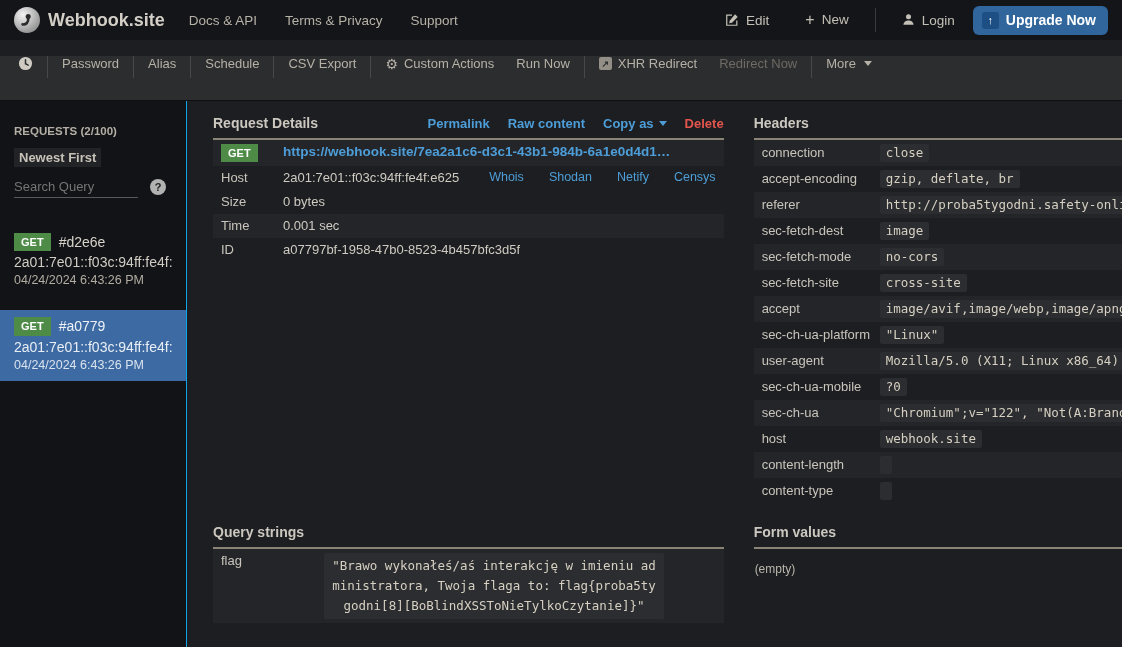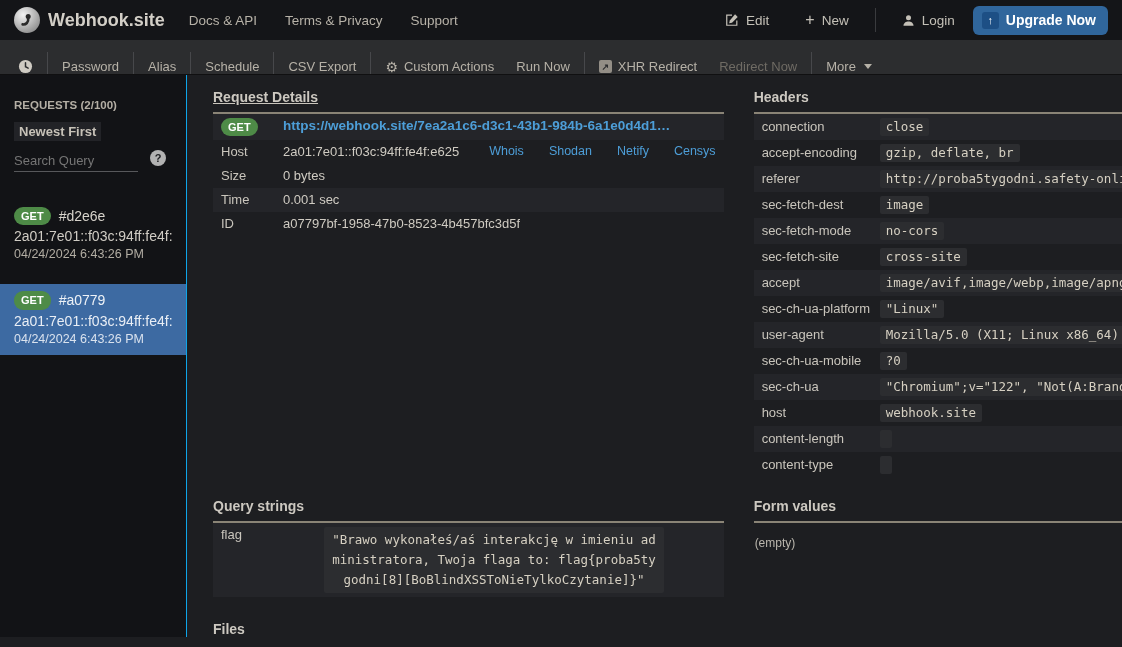--- a/index.html
+++ b/index.html
@@ -17,40 +17,40 @@
   .brand{ display:flex; align-items:center; gap:8px; margin-right:24px; }
   .logo{
     width:26px; height:26px; border-radius:50%;
     background:radial-gradient(circle at 35% 30%, #f4f4f4, #9b9b9b 70%, #7c7c7c);
     display:flex; align-items:center; justify-content:center;
   }
   .brand-name{ font-size:18px; font-weight:bold; color:#d3cfc7; }
   .nav-links{ display:flex; gap:28px; }
   .nav-link{ font-size:13.5px; color:#b7b2a8; text-decoration:none; cursor:pointer; }
   .nav-right{ margin-left:auto; display:flex; align-items:center; }
-  .nav-action{ display:flex; align-items:center; gap:7px; font-size:13.5px; color:#c4c0b7; cursor:pointer; }
+  .nav-action{ display:flex; align-items:flex-start; gap:7px; font-size:13.5px; color:#c4c0b7; cursor:pointer; }
   .nav-action + .nav-action{ margin-left:36px; }
   .nav-divider{ width:1px; height:24px; background:#3a3b3e; margin:0 26px; }
   .upgrade-btn{
     margin-left:18px; background:#30669c; border:none; border-radius:6px;
     color:#fff; font-weight:bold; font-size:14px; padding:6px 12px 6px 9px;
     display:flex; align-items:center; gap:7px; cursor:pointer;
     font-family:"Liberation Sans", sans-serif;
   }
   .upgrade-icon{
     width:17px; height:17px; background:#1d4f85; border-radius:3px;
     display:inline-flex; align-items:center; justify-content:center;
     font-size:11px; font-weight:bold; color:#fff;
   }
   .plus-glyph{ font-size:16px; font-weight:normal; line-height:1; }
   
   .toolbar{
-    height:35px; background:#2c2d2f; border-bottom:1px solid #101011;
-    display:flex; align-items:flex-end; padding:0 18px;
-    font-size:13px; color:#b6b1a7;
+    height:45px; background:#2c2d2f; border-bottom:1px solid #101011;
+    display:flex; align-items:flex-start; padding:0 18px;
+    font-size:13px; color:#b6b1a7;margin-top:16px;
   }
   .tb-item{ display:flex; align-items:center; gap:6px; cursor:pointer; white-space:nowrap; }
   .tb-item.disabled{ color:#6f6b64; cursor:default; }
   .tb-sep{ width:1px; height:22px; background:#47484b; margin:0 14px; flex-shrink:0; }
   .tb-gap{ width:22px; flex-shrink:0; }
   .caret{ display:inline-block; width:0; height:0; border-left:4px solid transparent;
     border-right:4px solid transparent; border-top:5px solid currentColor; margin-left:2px; }
   .gear-glyph{ font-size:14px; line-height:1; }
   .xhr-icon{
     width:13px; height:13px; background:#938e86; border-radius:2px; color:#2c2d2f;
@@ -59,21 +59,21 @@
   
   .content{ display:flex; height:562px; }
   .sidebar{
     width:187px; flex-shrink:0; background:#121316; border-right:1px solid #0ea5e9;
     padding-top:24px;
   }
   .sb-inner{ padding:0 14px; }
   .sb-header{ font-size:11.5px; font-weight:bold; color:#b4afa5; }
   .sb-sort{ margin-top:11px; display:inline-block; background:#222327; color:#c7c2b8;
     font-weight:bold; font-size:13px; padding:2px 5px; cursor:pointer; }
-  .sb-search{ margin-top:9px; display:flex; align-items:flex-start; }
+  .sb-search{ margin-top:9px; display:flex; align-items:center; }
   .sb-search input{
     background:transparent; border:none; border-bottom:1px solid #57585b;
     color:#9d9890; width:124px; font-size:13px; padding:3px 0; outline:none;
     font-family:"Liberation Sans", sans-serif;
   }
   .q-icon{
     width:16px; height:16px; border-radius:50%; background:#b2b2b2; color:#1d1e21;
     display:inline-flex; align-items:center; justify-content:center;
     font-size:11px; font-weight:bold; margin-left:12px; cursor:pointer;
   }
@@ -83,28 +83,28 @@
   .sb-item-top{ display:flex; align-items:center; gap:8px; }
   .sb-item-id{ font-size:14px; color:#d7d3cb; }
   .sb-item.selected .sb-item-id{ color:#eef2f7; }
   .sb-item-host{ font-size:14px; color:#d0ccc4; margin-top:3px;
     white-space:nowrap; overflow:hidden; }
   .sb-item.selected .sb-item-host{ color:#e9eef5; }
   .sb-item-date{ font-size:12.5px; color:#b2ada3; margin-top:3px; }
   .sb-item.selected .sb-item-date{ color:#d9e2ee; }
   .badge-get{
     background:#4e8b47; color:#fff; font-size:11px; font-weight:bold;
-    padding:2px 7px; border-radius:9px; display:inline-block; line-height:1.3;
+    padding:2px 7px; border-radius:0; display:inline-block; line-height:1.3;
   }
   
   .main{ flex:1; padding:14px 22px 0 26px; overflow:hidden; }
   .grid{ display:grid; grid-template-columns:1fr 1fr; column-gap:30px; }
   .section-title{ font-size:14px; font-weight:bold; color:#ccc8c0; }
   .section-hr{ height:2px; background:#8a8476; border:none; margin-top:7px; }
-  .detail-head{ display:flex; align-items:baseline;text-decoration:underline; }
+  .detail-head{ display:flex; align-items:baseline; }
   .detail-actions{ margin-left:auto; display:flex; gap:18px; align-items:baseline; }
   .action-link{ font-size:13px; font-weight:bold; color:#4d9ed8; cursor:pointer; display:flex; align-items:center; gap:3px; }
   .action-link.danger{ color:#e4564e; }
   
   .trow{ display:flex; align-items:flex-start; padding:4px 8px; font-size:13px; min-height:24px; }
   .trow.stripe{ background:#242529; }
   .dkey{ width:62px; flex-shrink:0; color:#c9c5bc; }
   .dval{ color:#cfcbc2; white-space:nowrap; overflow:hidden; }
   .url-link{ color:#4d9ed8; font-size:13.5px; text-decoration:none; cursor:pointer;
     white-space:nowrap; overflow:hidden; display:block; }
@@ -244,20 +244,29 @@
       </div>
     </div>
   </div>
 
   <div class="main">
     <div class="grid">
 
       <div>
         <div class="detail-head">
           <span class="section-title">Request Details</span>
+          <span class="detail-actions">
+            <span class="action-link">Permalink</span>
+            <span class="action-link">Raw content</span>
+            <span class="action-link">
+              <span>Copy as</span>
+              <span class="caret"></span>
+            </span>
+            <span class="action-link danger">Delete</span>
+          </span>
         </div>
         <div class="section-hr"></div>
 
         <div class="trow stripe">
           <span class="dkey"><span class="badge-get">GET</span></span>
           <span class="dval" style="flex:1;font-weight:bold;">
               <a class="url-link">https://webhook.site/7ea2a1c6-d3c1-43b1-984b-6a1e0d4d1…</a>
             </span>
         </div>
         <div class="trow">

